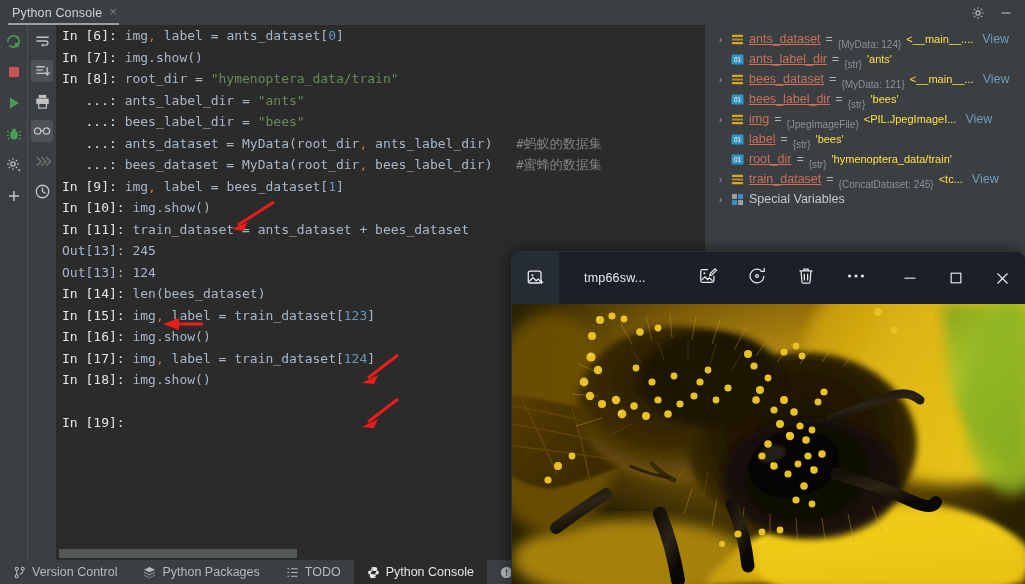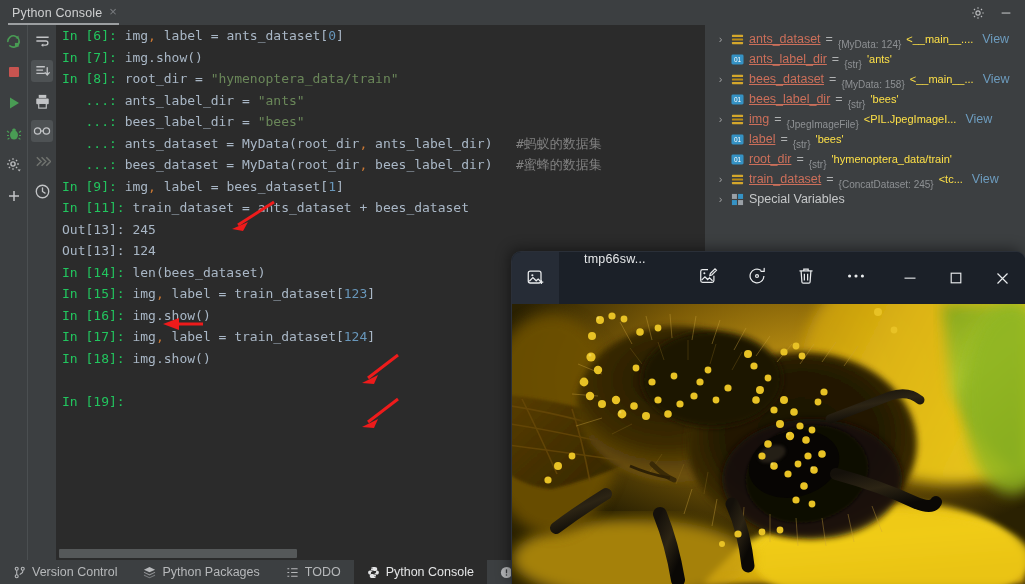--- a/index.html
+++ b/index.html
@@ -46,21 +46,21 @@
   
   .console {
     position:absolute; left:56px; top:25px; width:649px; height:521px;
     background:#2b2b2b; overflow:hidden;
   }
   .codeline {
     font-family:"DejaVu Sans Mono","Liberation Mono",monospace;
     font-size:13px; line-height:21.5px; white-space:pre; padding-left:6px;
     color:#a9b7c6;
   }
-  .p-in    { color:#22c55e; }
+  .p-in    { color:#e5e5e5; }
   .p-out   { color:#a9b7c6; }
   .c-str   { color:#6a8759; }
   .c-num   { color:#6897bb; }
   .c-cmt   { color:#808080; }
   .c-comma { color:#cc7832; }
   .c-plain { color:#a9b7c6; }
 
   .hscrollbar {
     position:absolute; left:56px; top:546px; width:649px; height:14px;
     background:#2b2b2b;
@@ -98,21 +98,21 @@
   .sb-item.active .t { color:#e3e4e5; }
 
   
   .viewer {
     position:absolute; left:512px; top:252px; width:513px; height:332px;
     background:#1b2028; border-radius:9px 9px 0 0;
     box-shadow:0 0 0 1px #2a2f38, -3px -3px 14px rgba(0,0,0,.45);
     overflow:hidden;
   }
   .v-title {
-    position:relative; height:52px; display:flex; 
+    position:relative; height:52px; display:flex; align-items:center;
     background:#1b2028;
   }
   .v-appicon {
     width:47px; height:52px; display:flex; align-items:center; justify-content:center;
     background:#262c36;
   }
   .v-name { font-size:12.5px; color:#e6e8ea; margin-left:25px; letter-spacing:.2px;}
   .v-tools { margin-left:52px; display:flex; align-items:center; gap:29px; }
   .v-winbtns { margin-left:auto; display:flex; align-items:center; }
   .v-winbtn { width:46px; height:52px; display:flex; align-items:center; justify-content:center; }
@@ -235,20 +235,21 @@
   <div class="console">
     <div id="console-lines">
         <div class="codeline"><span class="p-in">In [6]:</span><span> </span><span class="c-plain">img</span><span class="c-comma">,</span><span class="c-plain"> label = ants_dataset[</span><span class="c-num">0</span><span class="c-plain">]</span></div>
         <div class="codeline"><span class="p-in">In [7]:</span><span> </span><span class="c-plain">img.show()</span></div>
         <div class="codeline"><span class="p-in">In [8]:</span><span> </span><span class="c-plain">root_dir = </span><span class="c-str">"hymenoptera_data/train"</span></div>
         <div class="codeline"><span class="p-in">   ...:</span><span> </span><span class="c-plain">ants_label_dir = </span><span class="c-str">"ants"</span></div>
         <div class="codeline"><span class="p-in">   ...:</span><span> </span><span class="c-plain">bees_label_dir = </span><span class="c-str">"bees"</span></div>
         <div class="codeline"><span class="p-in">   ...:</span><span> </span><span class="c-plain">ants_dataset = MyData(root_dir</span><span class="c-comma">,</span><span class="c-plain"> ants_label_dir)   </span><span class="c-cmt">#蚂蚁的数据集</span></div>
         <div class="codeline"><span class="p-in">   ...:</span><span> </span><span class="c-plain">bees_dataset = MyData(root_dir</span><span class="c-comma">,</span><span class="c-plain"> bees_label_dir)   </span><span class="c-cmt">#蜜蜂的数据集</span></div>
         <div class="codeline"><span class="p-in">In [9]:</span><span> </span><span class="c-plain">img</span><span class="c-comma">,</span><span class="c-plain"> label = bees_dataset[</span><span class="c-num">1</span><span class="c-plain">]</span></div>
+        <div class="codeline"><span class="p-in">In [10]:</span><span> </span><span class="c-plain">img.show()</span></div>
         <div class="codeline"><span class="p-in">In [11]:</span><span> </span><span class="c-plain">train_dataset = ants_dataset + bees_dataset</span></div>
         <div class="codeline"><span class="p-out">Out[13]:</span><span> </span><span class="c-plain">245</span></div>
         <div class="codeline"><span class="p-out">Out[13]:</span><span> </span><span class="c-plain">124</span></div>
         <div class="codeline"><span class="p-in">In [14]:</span><span> </span><span class="c-plain">len(bees_dataset)</span></div>
         <div class="codeline"><span class="p-in">In [15]:</span><span> </span><span class="c-plain">img</span><span class="c-comma">,</span><span class="c-plain"> label = train_dataset[</span><span class="c-num">123</span><span class="c-plain">]</span></div>
         <div class="codeline"><span class="p-in">In [16]:</span><span> </span><span class="c-plain">img.show()</span></div>
         <div class="codeline"><span class="p-in">In [17]:</span><span> </span><span class="c-plain">img</span><span class="c-comma">,</span><span class="c-plain"> label = train_dataset[</span><span class="c-num">124</span><span class="c-plain">]</span></div>
         <div class="codeline"><span class="p-in">In [18]:</span><span> </span><span class="c-plain">img.show()</span></div>
         <div class="codeline">&nbsp;</div>
         <div class="codeline"><span class="p-in">In [19]:</span><span> </span></div>
@@ -292,21 +293,21 @@
           <span class="twisty">›</span>
           <span style="display: flex;">
             <svg class="ico-obj" viewBox="0 0 14 14">
               <rect x="1" y="2" width="12" height="2.4" rx=".6" fill="#d4a72c"></rect>
               <rect x="1" y="5.8" width="12" height="2.4" rx=".6" fill="#b98c18"></rect>
               <rect x="1" y="9.6" width="12" height="2.4" rx=".6" fill="#d4a72c"></rect>
             </svg>
           </span>
           <span class="vname">bees_dataset</span>
           <span class="veq"> = </span>
-          <span class="vtype">{MyData: 158} </span>
+          <span class="vtype">{MyData: 121} </span>
           <span class="vval">&lt;__main__...</span>
           <span class="vview">View</span>
         </div>
         <div class="vrow">
           <span class="twisty"></span>
           <span style="display: flex;">
             <svg class="ico-str" viewBox="0 0 14 14">
               <rect x="0.5" y="1.5" width="13" height="11" rx="1.6" fill="#3592c4"></rect>
               <text x="7" y="9.6" font-size="7" font-family="Liberation Sans, sans-serif" fill="#fff" text-anchor="middle">01</text>
             </svg>

